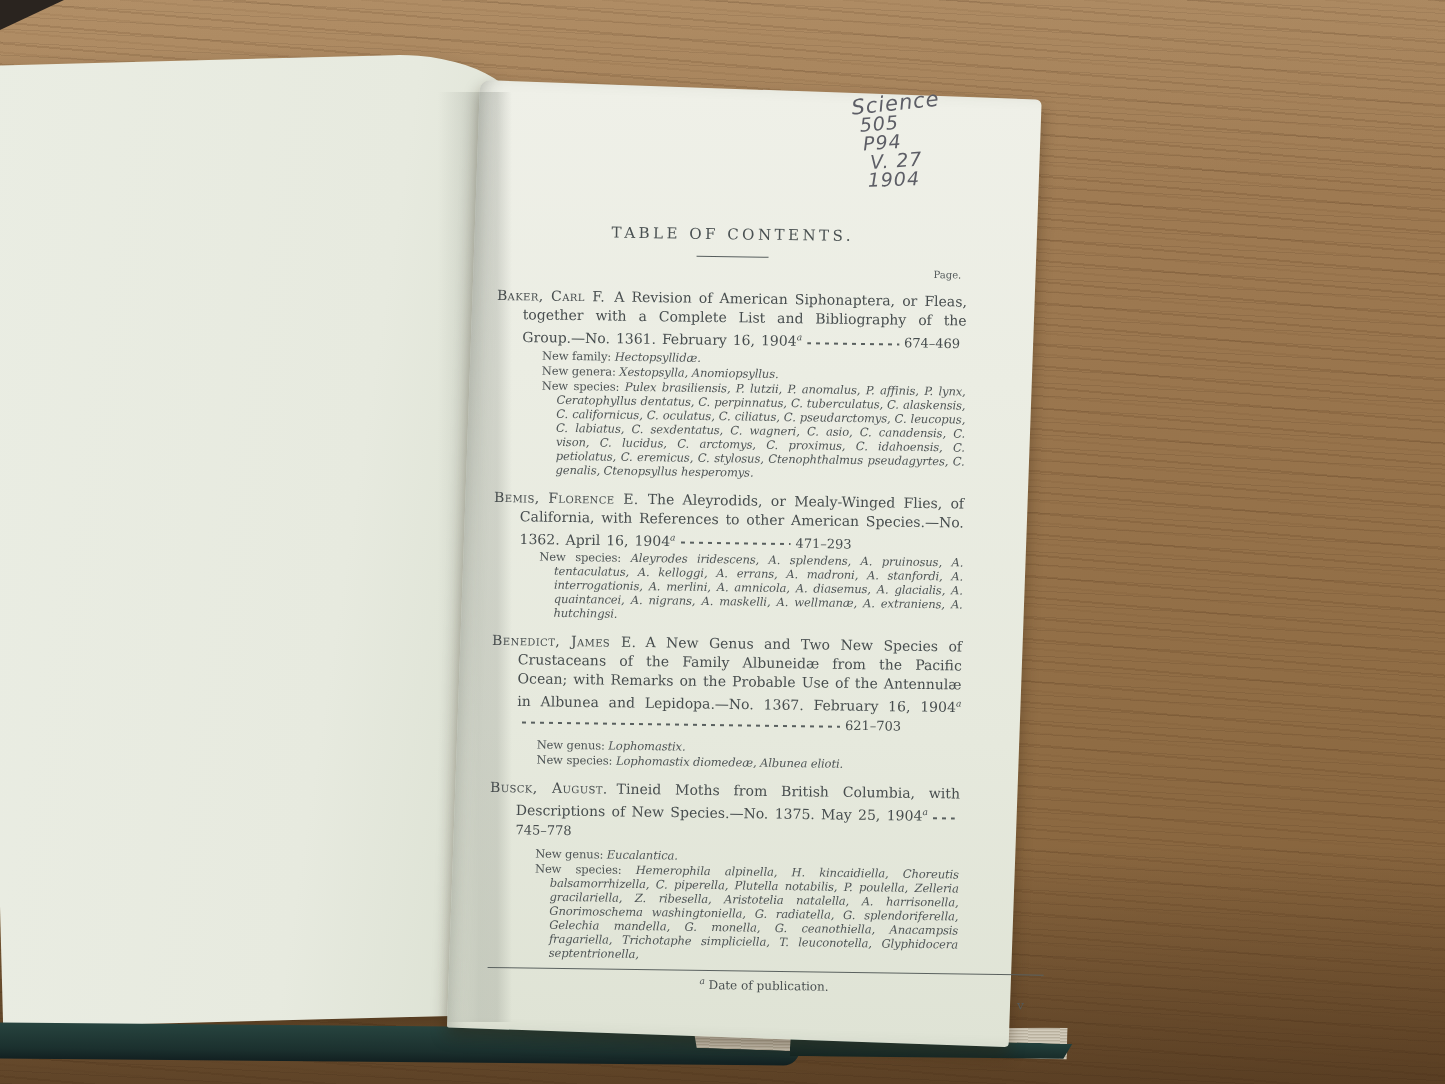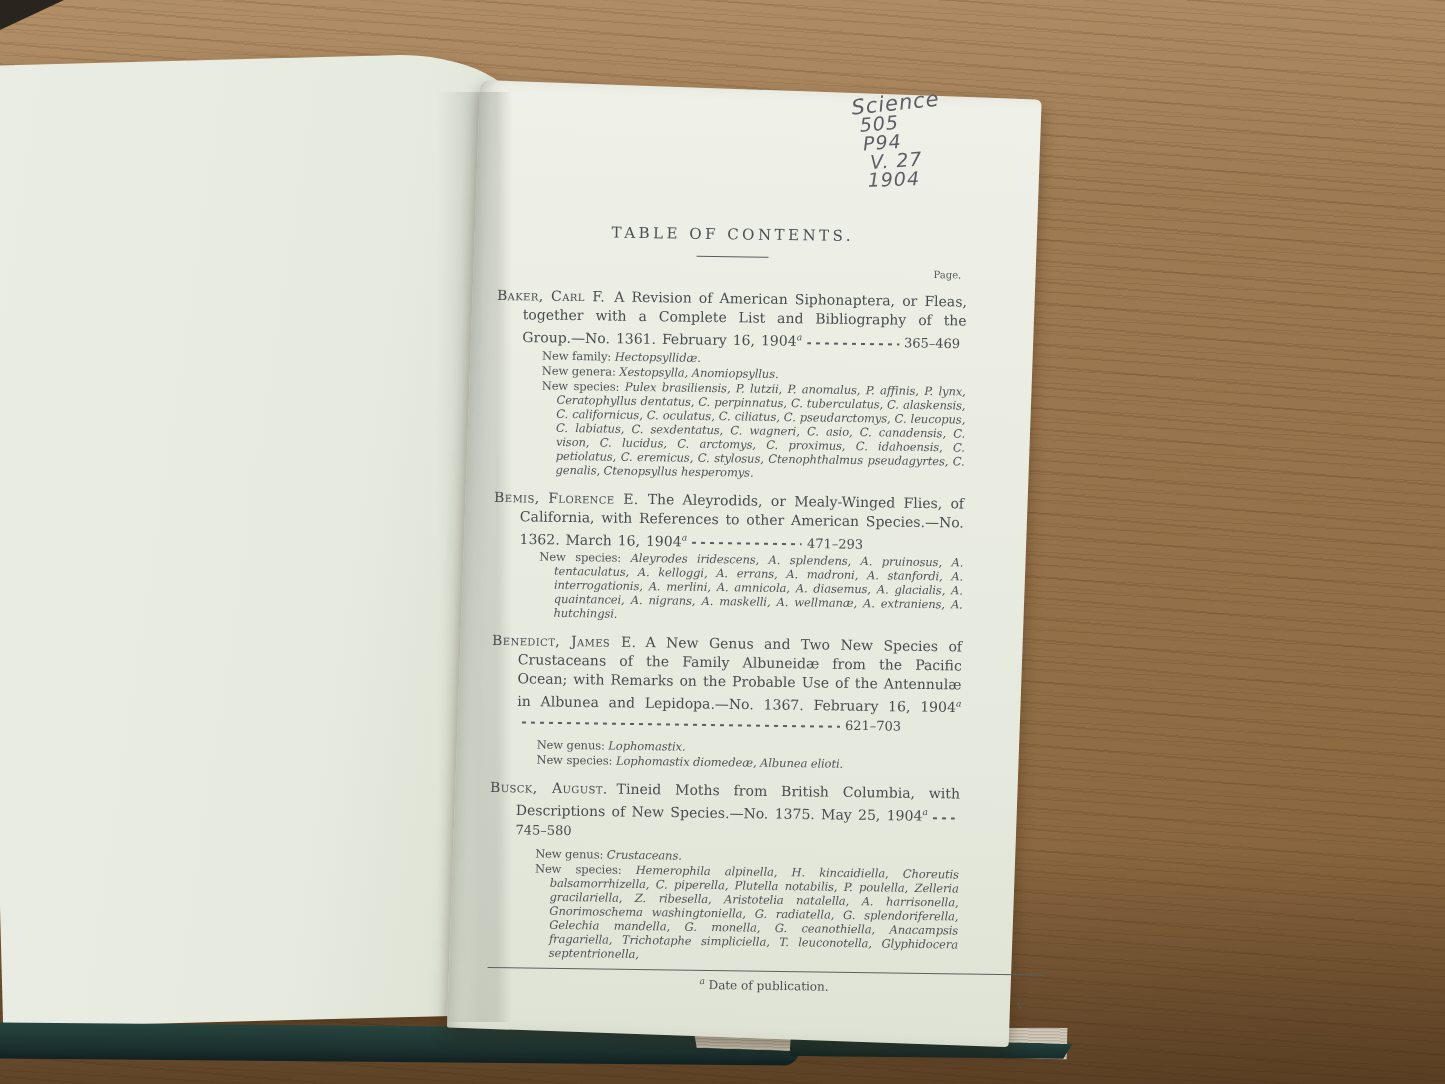--- a/index.html
+++ b/index.html
@@ -104,40 +104,40 @@
     <div class="hw hw3">V. 27</div>
     <div class="hw hw4">1904</div>
   </div>
 
   <div class="content">
     <div class="toc-title">TABLE OF CONTENTS.</div>
     <div class="title-rule"></div>
     <div class="page-label">Page.</div>
 
     <div class="entry e1">
-      <p class="ehead"><span class="author">Baker, Carl F.</span><span>A Revision of American Siphonaptera, or Fleas, together with a Complete List and Bibliography of the Group.—No. 1361.  February 16, 1904</span><sup class="supa">a</sup><span class="leader l0"></span><span class="pgs">365–469</span></p>
+      <p class="ehead"><span class="author">Baker, Carl F.</span><span>A Revision of American Siphonaptera, or Fleas, together with a Complete List and Bibliography of the Group.—No. 1361.  February 16, 1904</span><sup class="supa">a</sup><span class="leader l0"></span><span class="pgs">674–469</span></p>
       <p class="note"><span class="nlabel">New family:</span> <span class="ntext">Hectopsyllidæ.</span></p>
       <p class="note"><span class="nlabel">New genera:</span> <span class="ntext">Xestopsylla, Anomiopsyllus.</span></p>
       <p class="note"><span class="nlabel">New species:</span> <span class="ntext">Pulex brasiliensis, P. lutzii, P. anomalus, P. affinis, P. lynx, Ceratophyllus dentatus, C. perpinnatus, C. tuberculatus, C. alaskensis, C. californicus, C. oculatus, C. ciliatus, C. pseudarctomys, C. leucopus, C. labiatus, C. sexdentatus, C. wagneri, C. asio, C. canadensis, C. vison, C. lucidus, C. arctomys, C. proximus, C. idahoensis, C. petiolatus, C. eremicus, C. stylosus, Ctenophthalmus pseudagyrtes, C. genalis, Ctenopsyllus hesperomys.</span></p>
     </div>
 
     <div class="entry e2">
-      <p class="ehead"><span class="author">Bemis, Florence E.</span><span>The Aleyrodids, or Mealy-Winged Flies, of California, with References to other American Species.—No. 1362.  March 16, 1904</span><sup class="supa">a</sup><span class="leader l1"></span><span class="pgs">471–293</span></p>
+      <p class="ehead"><span class="author">Bemis, Florence E.</span><span>The Aleyrodids, or Mealy-Winged Flies, of California, with References to other American Species.—No. 1362.  April 16, 1904</span><sup class="supa">a</sup><span class="leader l1"></span><span class="pgs">471–293</span></p>
       <p class="note"><span class="nlabel">New species:</span> <span class="ntext">Aleyrodes iridescens, A. splendens, A. pruinosus, A. tentaculatus, A. kelloggi, A. errans, A. madroni, A. stanfordi, A. interrogationis, A. merlini, A. amnicola, A. diasemus, A. glacialis, A. quaintancei, A. nigrans, A. maskelli, A. wellmanæ, A. extraniens, A. hutchingsi.</span></p>
     </div>
 
     <div class="entry e3">
       <p class="ehead"><span class="author">Benedict, James E.</span><span>A New Genus and Two New Species of Crustaceans of the Family Albuneidæ from the Pacific Ocean; with Remarks on the Probable Use of the Antennulæ in Albunea and Lepidopa.—No. 1367.  February 16, 1904</span><sup class="supa">a</sup><span class="leader l2"></span><span class="pgs">621–703</span></p>
       <p class="note gap-note"><span class="nlabel">New genus:</span> <span class="ntext">Lophomastix.</span></p>
       <p class="note"><span class="nlabel">New species:</span> <span class="ntext">Lophomastix diomedeæ, Albunea elioti.</span></p>
     </div>
 
     <div class="entry e4">
-      <p class="ehead"><span class="author">Busck, August.</span><span>Tineid Moths from British Columbia, with Descriptions of New Species.—No. 1375.  May 25, 1904</span><sup class="supa">a</sup><span class="leader l3"></span><span class="pgs">745–580</span></p>
-      <p class="note gap-note"><span class="nlabel">New genus:</span> <span class="ntext">Crustaceans.</span></p>
+      <p class="ehead"><span class="author">Busck, August.</span><span>Tineid Moths from British Columbia, with Descriptions of New Species.—No. 1375.  May 25, 1904</span><sup class="supa">a</sup><span class="leader l3"></span><span class="pgs">745–778</span></p>
+      <p class="note gap-note"><span class="nlabel">New genus:</span> <span class="ntext">Eucalantica.</span></p>
       <p class="note"><span class="nlabel">New species:</span> <span class="ntext">Hemerophila alpinella, H. kincaidiella, Choreutis balsamorrhizella, C. piperella, Plutella notabilis, P. poulella, Zelleria gracilariella, Z. ribesella, Aristotelia natalella, A. harrisonella, Gnorimoschema washingtoniella, G. radiatella, G. splendoriferella, Gelechia mandella, G. monella, G. ceanothiella, Anacampsis fragariella, Trichotaphe simpliciella, T. leuconotella, Glyphidocera septentrionella,</span></p>
     </div>
 
     <div class="foot-rule"></div>
     <div class="footnote"><sup>a</sup> <span>Date of publication.</span></div>
     <div class="folio-row">
       <span class="folio">v</span>
     </div>
   </div>
 </div>

